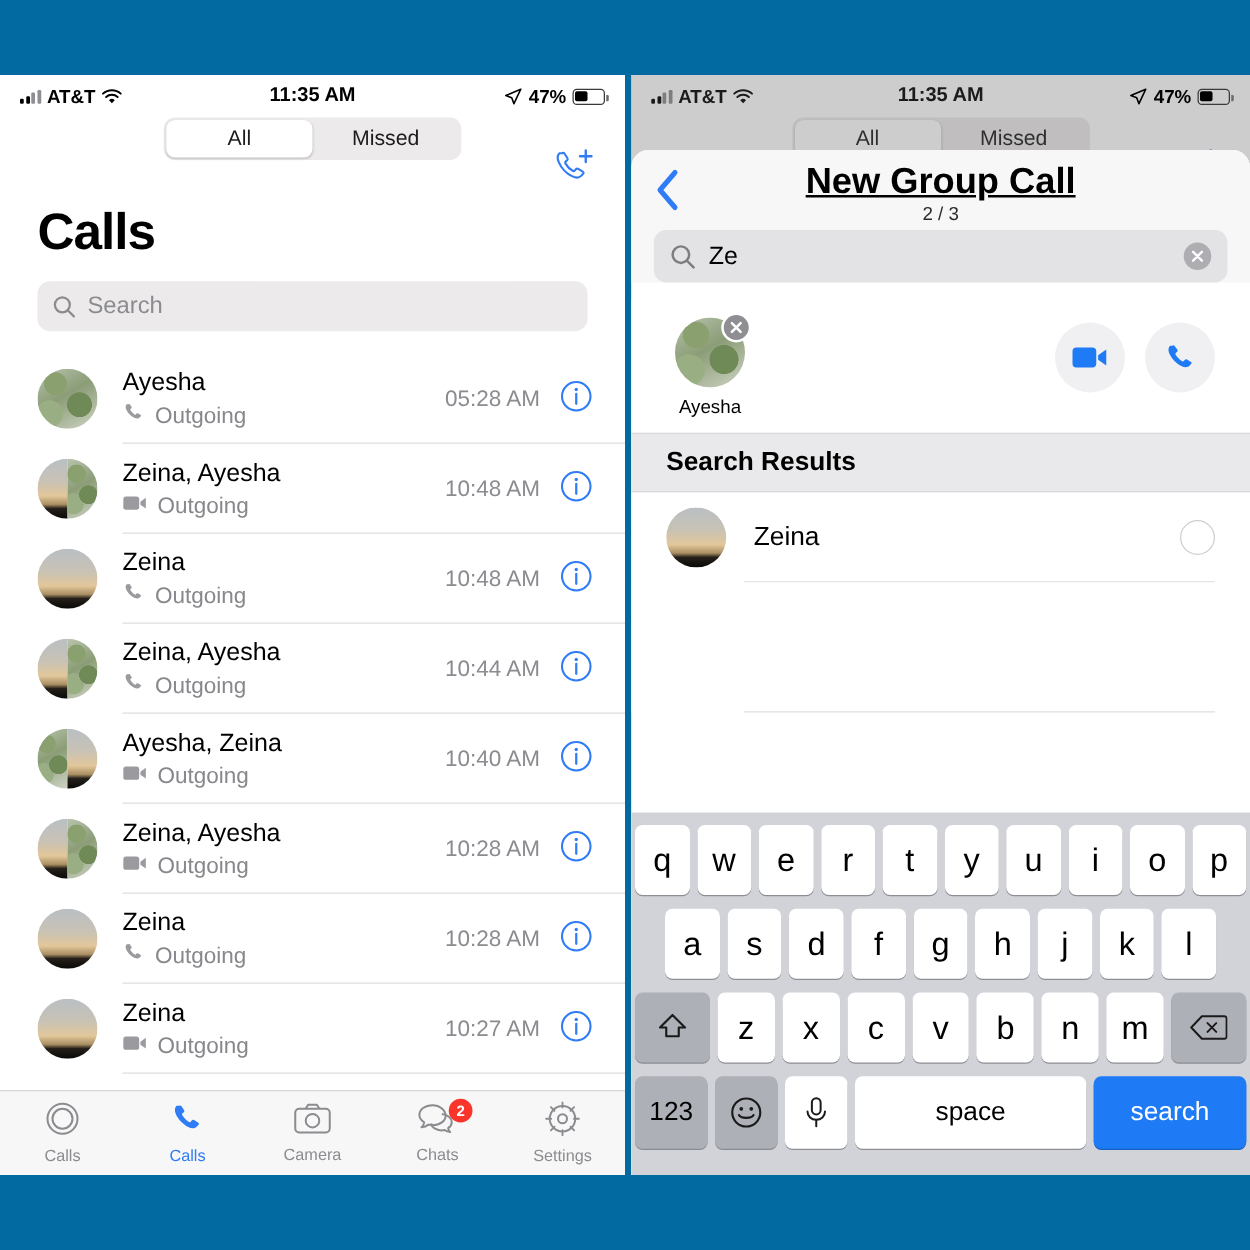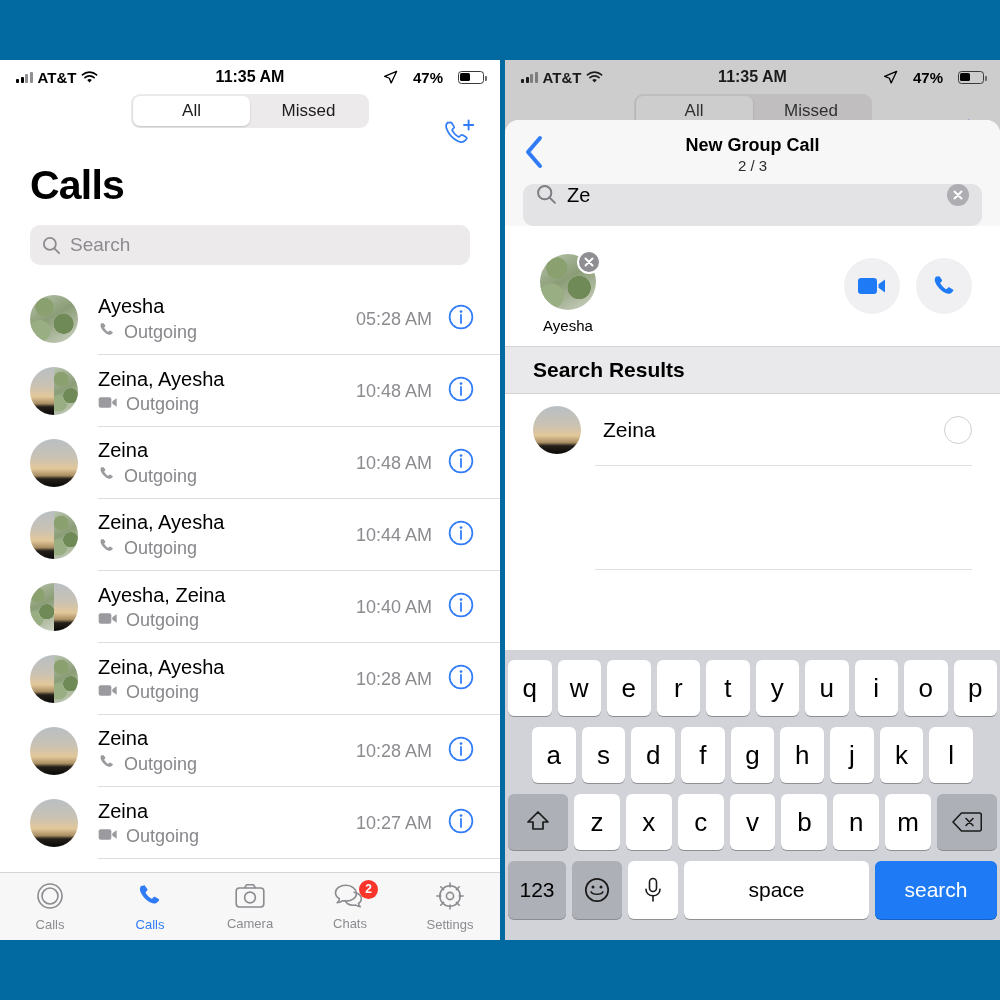--- a/index.html
+++ b/index.html
@@ -29,21 +29,21 @@
   
   .statusbar {
     position: relative;
     height: 34px;
     display: flex; align-items: center;
     padding: 0 16px;
     font-size: 16px; font-weight: bold; color: #000;
   }
   .sb-left { display: flex; align-items: center; gap: 5px; }
   .sb-center { position:absolute; left:0; right:0; text-align:center; font-size:16px; font-weight:bold; pointer-events:none;}
-  .sb-right { margin-left: auto; display: flex; align-items: center; gap: 15px; z-index:2;}
+  .sb-right { margin-left: auto; display: flex; align-items: center; gap: 5px; z-index:2;}
   .bars { display:flex; align-items:flex-end; gap:1.5px; height:11px;}
   .bars i { display:block; width:3px; background:#000; border-radius:1px;}
   .bars i:nth-child(1){height:4px;}
   .bars i:nth-child(2){height:6px;}
   .bars i:nth-child(3){height:8.5px;background:#8e8e93;}
   .bars i:nth-child(4){height:11px;background:#8e8e93;}
   .carrier { font-size:15px; font-weight:bold;}
   .batt {
     width:26px;height:13px;border:1.6px solid #3a3a3a;border-radius:3.5px;
     position:relative; display:flex; align-items:center; padding:1.4px;
@@ -130,25 +130,25 @@
   
   .sheet {
     position:absolute; left:0; top:60px; width:100%; bottom:0;
     background:#fff; border-top-left-radius:14px; border-top-right-radius:14px;
     overflow:hidden;
   }
   .sheet-head { background:#f7f7f7; padding-top:8px; }
   .sheet-navrow { position:relative; height:52px; display:flex; align-items:center; padding:0 18px; }
   .back-chev { color:#2f7cf6; }
   .sheet-titles { position:absolute; left:0; right:0; text-align:center; pointer-events:none;}
-  .sheet-title { font-size:18px; font-weight:bold; color:#000; }
+  .sheet-title { font-size:29px; font-weight:bold; color:#000;text-decoration:underline; }
   .sheet-count { font-size:15px; color:#2b2b2b; margin-top:1px;}
   .sheet-search {
     margin:4px 18px 14px 18px; height:42px; background:#e3e3e6; border-radius:10px;
-    display:flex; padding:0 13px; gap:10px;
+    display:flex; align-items:center; padding:0 13px; gap:10px;
   }
   .sheet-search .val { font-size:20px; color:#000; flex:1;}
   .clearbtn { width:22px;height:22px;border-radius:50%;background:#aeaeb2;display:flex;align-items:center;justify-content:center;}
 
   
   .chiprow { display:flex; align-items:flex-start; padding:14px 28px 10px 28px; background:#fff; position:relative; min-height:106px;}
   .chip { display:flex; flex-direction:column; align-items:center; width:70px; position:relative;}
   .chip .avatar { width:56px;height:56px;flex:0 0 56px;}
   .chip .chipname { font-size:15px; color:#000; margin-top:7px;}
   .chip-x {

